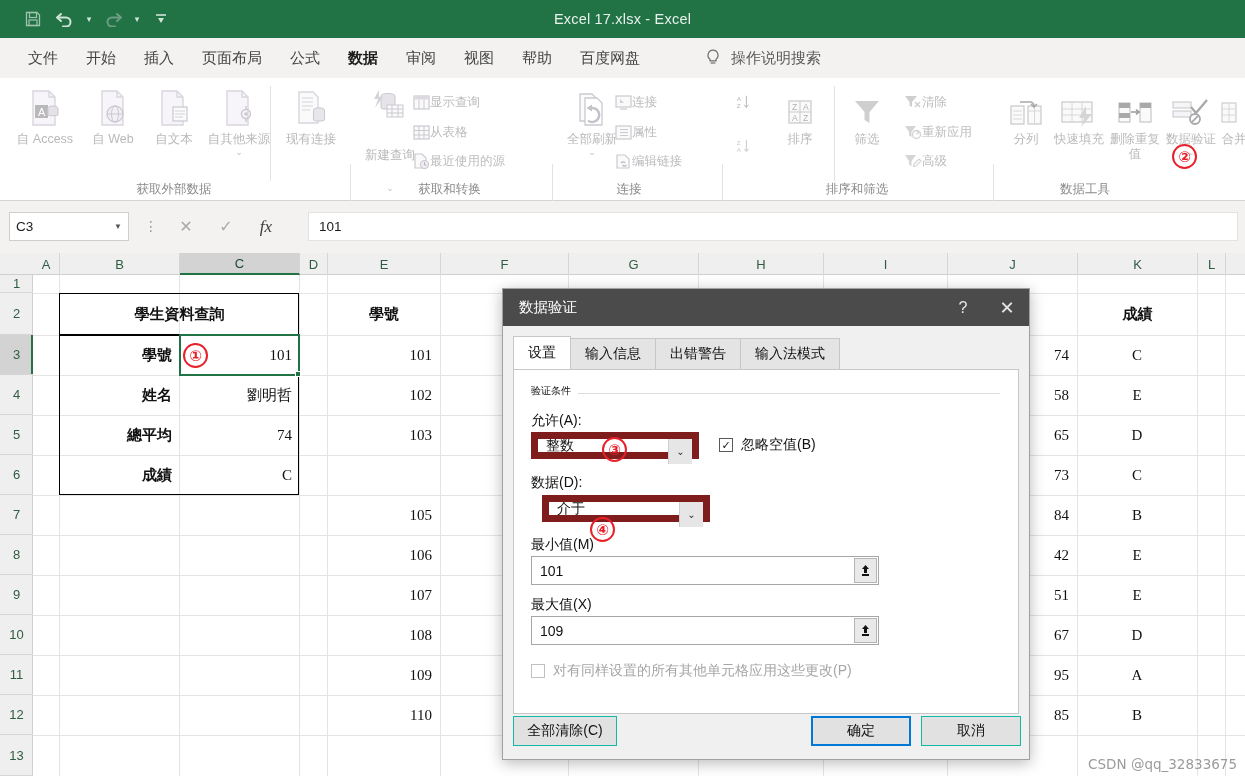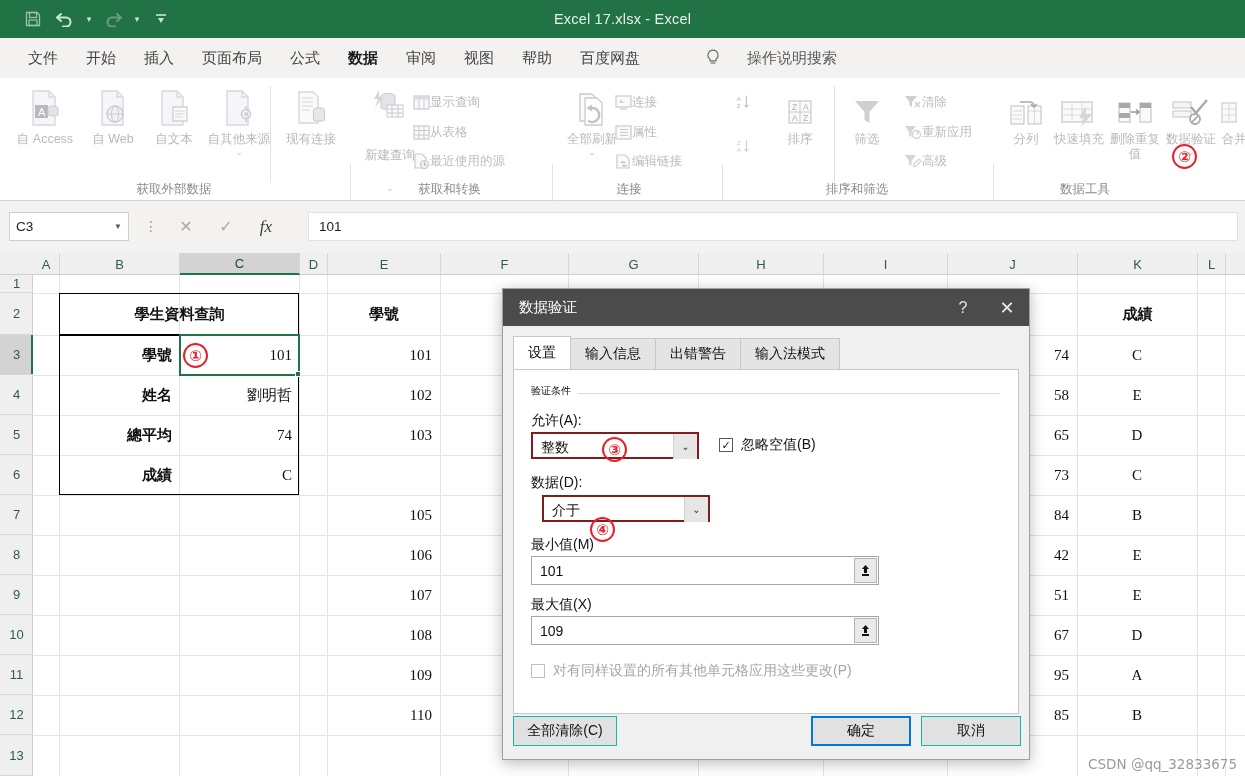--- a/index.html
+++ b/index.html
@@ -35,21 +35,21 @@
   }
   .tabs { position: absolute; left: 14px; top: 0; height: 40px; display: flex; align-items: center; }
   .tab {
     height: 54px; padding: 0 14px; display: flex; align-items: center;
     font-size: 15px; color: #444; position: relative; white-space: nowrap;
   }
   .tab.active { color: #1b1b1b; font-weight: bold; }
   .tab.active::after {
     content: ""; position: absolute; left: 12px; right: 12px; bottom: 2px; height: 3px; background: #217346;
   }
-  .tellme { position: absolute; left: 705px; top: 0; height: 40px; display: flex; align-items: center; gap: 26px; font-family: Liberation Mono, monospace; }
+  .tellme { position: absolute; left: 705px; top: 0; height: 40px; display: flex; align-items: center; gap: 10px; font-family: Liberation Mono, monospace; }
   .bulb { width: 16px; height: 18px; display: block; }
   .tellme-text { font-size: 15px; color: #5a5a5a; }
 
   
   .ribbon {
     position: absolute; left: 0; top: 78px; width: 1245px; height: 123px;
     background: #ffffff; border-bottom: 1px solid #d4d4d4;
   }
   .group { position: absolute; top: 0; height: 123px; }
   .group-label {
@@ -173,22 +173,22 @@
   .dtab.active { background: #fff; border-bottom-color: #fff; height: 34px; }
   .dlg-panel {
     position: absolute; left: 10px; top: 43px; right: 10px; height: 345px;
     background: #fff; border: 1px solid #c7c7c7;
   }
   .legend-row { position: absolute; left: 17px; top: 14px; right: 18px; height: 18px; }
   .legend-row .lg-text { font-size: 10px; color: #111; background: #fff; padding-right: 7px; position: relative; z-index: 2; float: left;}
   .legend-row .lg-line { position: absolute; left: 0; right: 0; top: 9px; height: 1px; background: #dcdcdc; z-index: 1;}
   .flabel { position: absolute; font-size: 14px; color: #111; }
   .combo {
-    position: absolute; height: 27px; background: #fff; border: 2px solid #7f1d1d;
-    display: flex; align-items: flex-end; padding-left: 8px; font-size: 14px; color: #111;
+    position: absolute; height: 27px; background: #fff; border: 7px solid #7f1d1d;
+    display: flex; align-items: center; padding-left: 8px; font-size: 14px; color: #111;
   }
   .combo .arrowbox {
     position: absolute; right: 0; top: 0; width: 24px; height: 25px; background: #e6e6e6;
     border-left: 1px solid #cfcfcf; display: flex; align-items: center; justify-content: center;
     font-size: 10px; color: #333;
   }
   .txtfield {
     position: absolute; height: 29px; background: #fff; border: 1px solid #a6a6a6;
     display: flex; align-items: center; padding-left: 8px; font-size: 14px; color: #111;
   }

